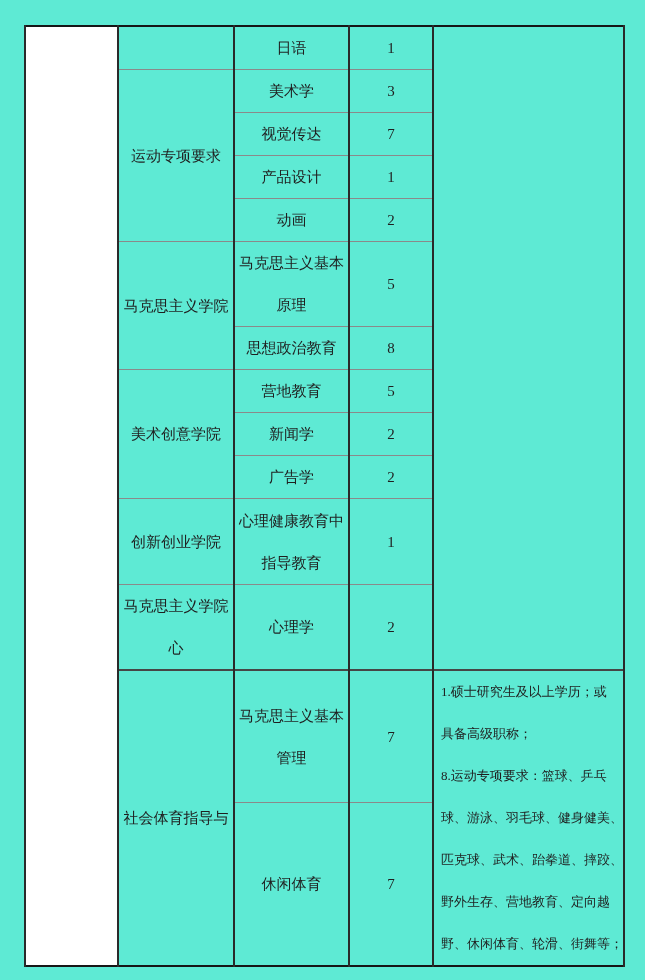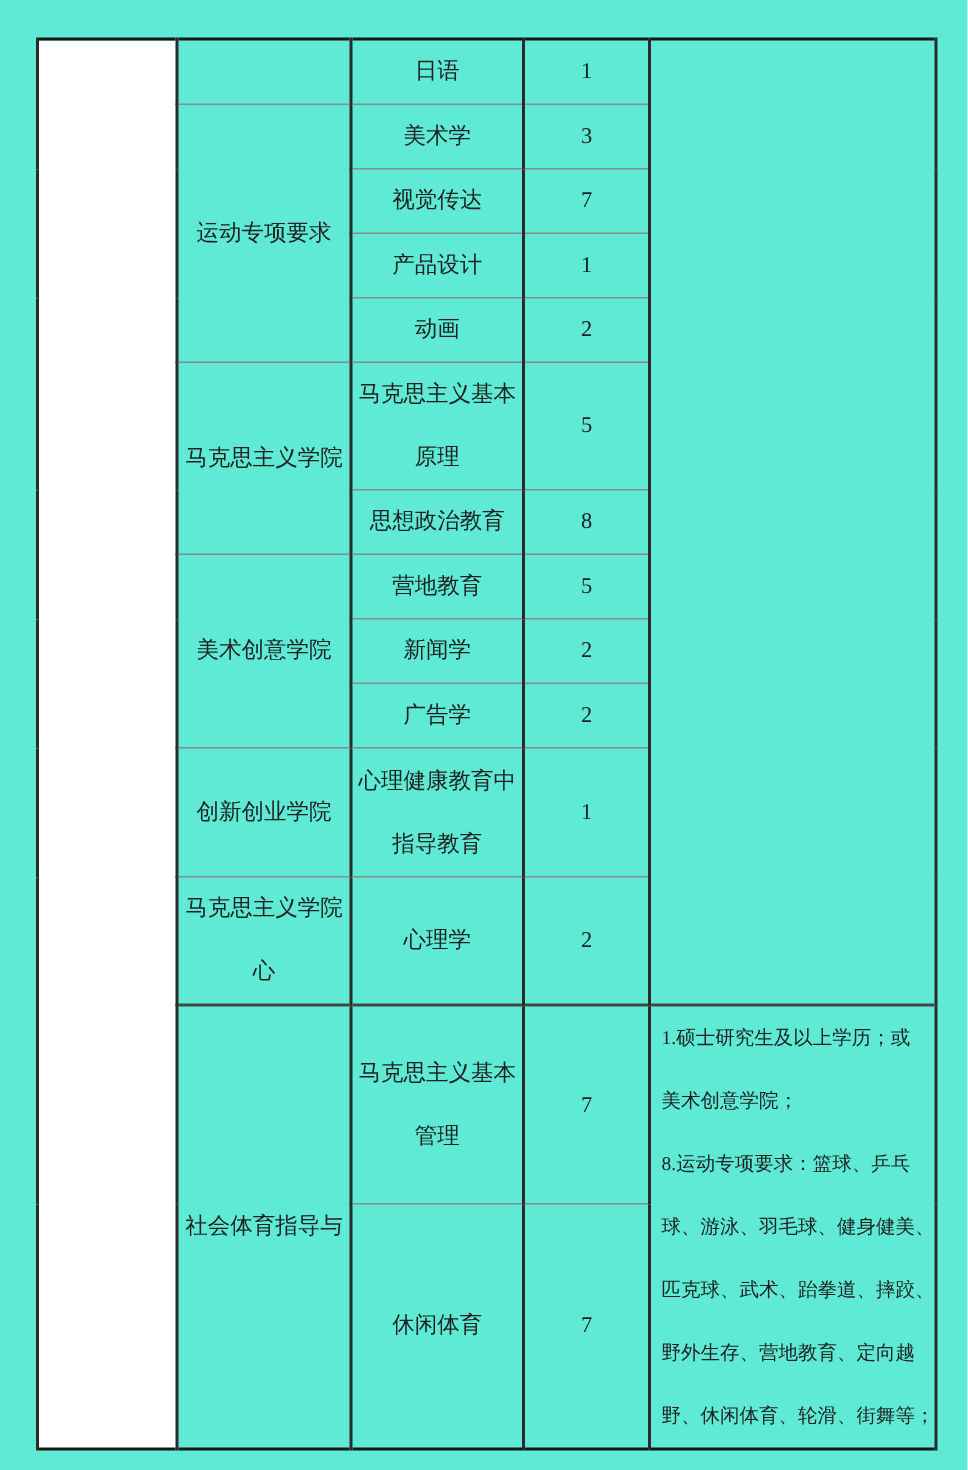--- a/index.html
+++ b/index.html
@@ -143,21 +143,21 @@
         <td class="cell-count">2</td>
       </tr>
 
       <tr style="height:132px" class="thick-top">
         <td class="cell-college" rowspan="2">社会体育指导与</td>
         <td class="cell-major">马克思主义基本
 管理</td>
         <td class="cell-count">7</td>
         <td class="cell-req" rowspan="2">
           <div class="req-line">1.硕士研究生及以上学历；或</div>
-          <div class="req-line">美术创意学院；</div>
+          <div class="req-line">具备高级职称；</div>
           <div class="req-line">8.运动专项要求：篮球、乒乓</div>
           <div class="req-line">球、游泳、羽毛球、健身健美、</div>
           <div class="req-line">匹克球、武术、跆拳道、摔跤、</div>
           <div class="req-line">野外生存、营地教育、定向越</div>
           <div class="req-line">野、休闲体育、轮滑、街舞等；</div>
         </td>
       </tr>
       <tr style="height:162px">
         <td class="cell-major">休闲体育</td>
         <td class="cell-count">7</td>

